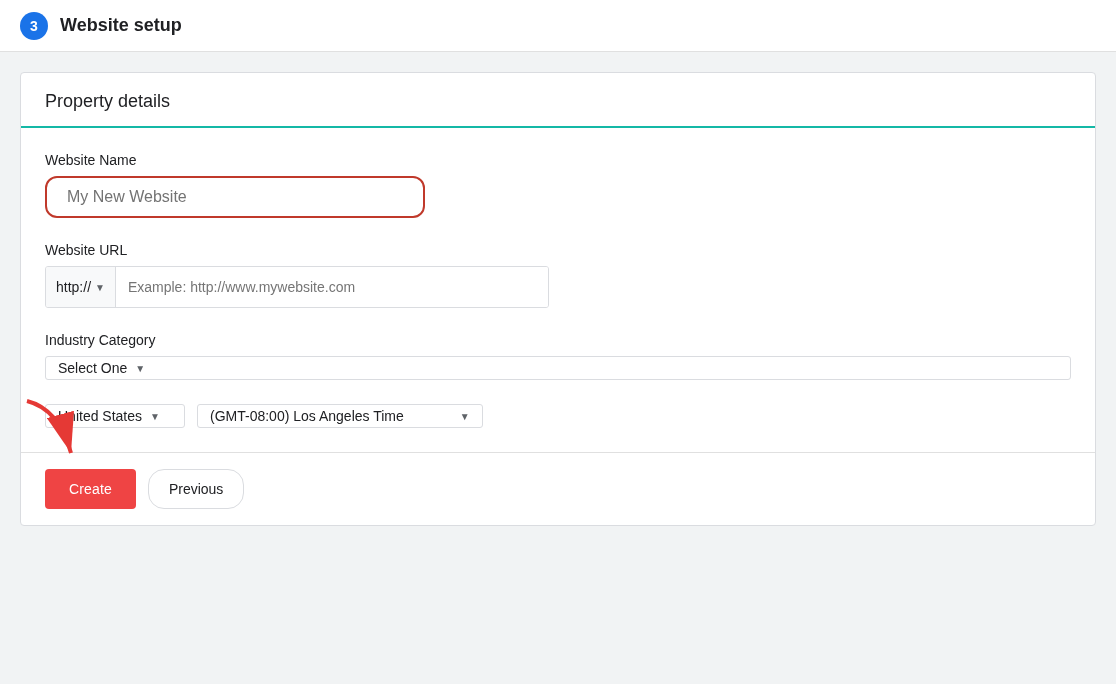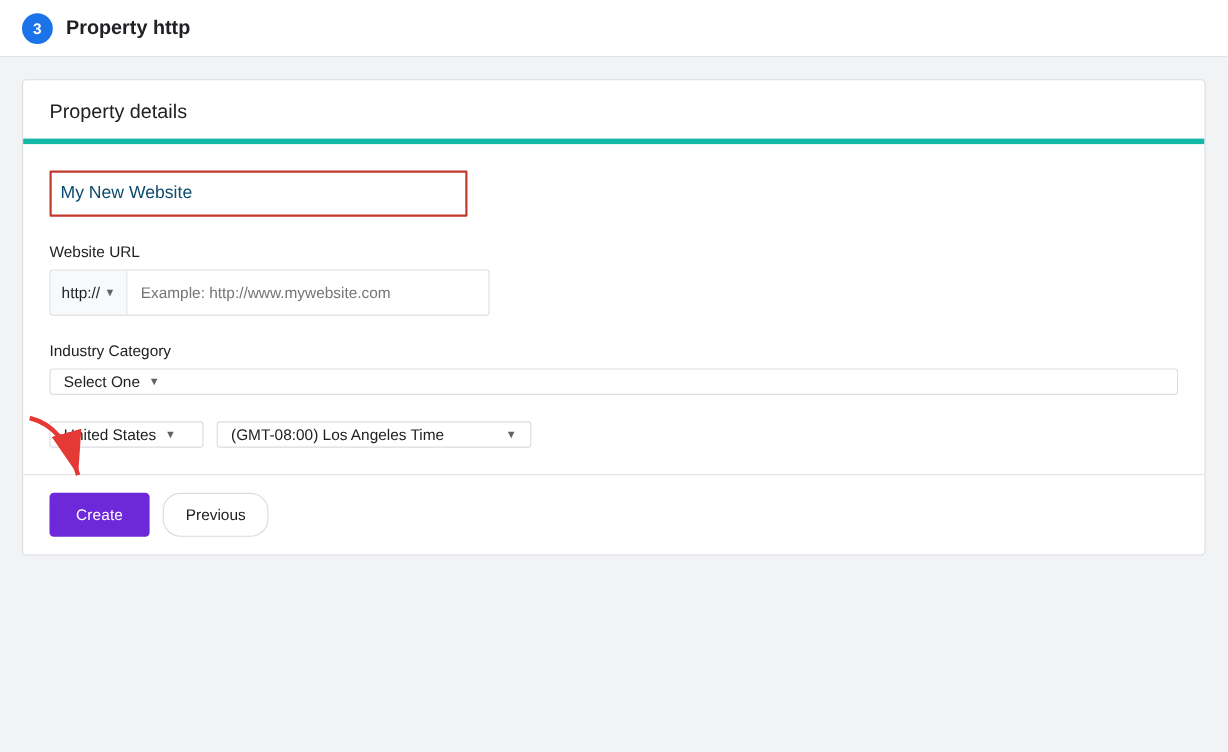--- a/index.html
+++ b/index.html
@@ -49,21 +49,21 @@
 
     .card {
       background: #fff;
       border: 1px solid #dadce0;
       border-radius: 4px;
       overflow: hidden;
     }
 
     .card-header {
       padding: 18px 24px 14px 24px;
-      border-bottom: 5px solid #14b8a6;
+      border-bottom: 2px solid #14b8a6;
     }
 
     .card-title {
       font-size: 18px;
       font-weight: 400;
       color: #202124;
     }
 
     .card-body {
       padding: 24px 24px 0 24px;
@@ -77,32 +77,32 @@
       display: block;
       font-size: 14px;
       color: #202124;
       margin-bottom: 8px;
       font-weight: 400;
     }
 
     .input-text {
       width: 380px;
       height: 42px;
-      padding: 8px 8px;
+      padding: 8px 20px;
       font-size: 16px;
       border: 2px solid #c0392b;
-      border-radius: 1px;
+      border-radius: 12px;
       outline: none;
-      color: #0c4a6e;
+      color: #737373;
     }
 
     .url-group {
       display: flex;
       align-items: stretch;
-      width: 400px;
+      width: 504px;
       height: 42px;
       border: 1px solid #dadce0;
       border-radius: 3px;
       overflow: hidden;
     }
 
     .url-protocol {
       display: flex;
       align-items: center;
       background: #f8f9fa;
@@ -161,21 +161,21 @@
       margin-top: 8px;
       display: flex;
       align-items: center;
       gap: 12px;
       position: relative;
     }
 
     .btn-create {
       height: 40px;
       padding: 0 24px;
-      background: #6d28d9;
+      background: #ef4444;
       color: #fff;
       border: none;
       border-radius: 4px;
       font-size: 14px;
       font-weight: 500;
       cursor: pointer;
       letter-spacing: 0.01em;
     }
 
     .btn-previous {
@@ -202,33 +202,34 @@
       height: 80px;
     }
   </style>
 </head>
 <body>
 
 <div class="header">
   <div class="step-badge">
     <span>3</span>
   </div>
-  <span class="header-title">Property http</span>
+  <span class="header-title">Website setup</span>
 </div>
 
 <div class="main-content">
   <div class="card">
 
     <div class="card-header">
       <span class="card-title">Property details</span>
     </div>
 
     <div class="card-body">
 
       <div class="form-group">
+        <label class="form-label">Website Name</label>
         <input type="text" class="input-text" value="My New Website" style="">
       </div>
 
       <div class="form-group">
         <label class="form-label">Website URL</label>
         <div class="url-group">
           <div class="url-protocol">
             <span>http://</span>
             <span class="chevron">▼</span>
           </div>

